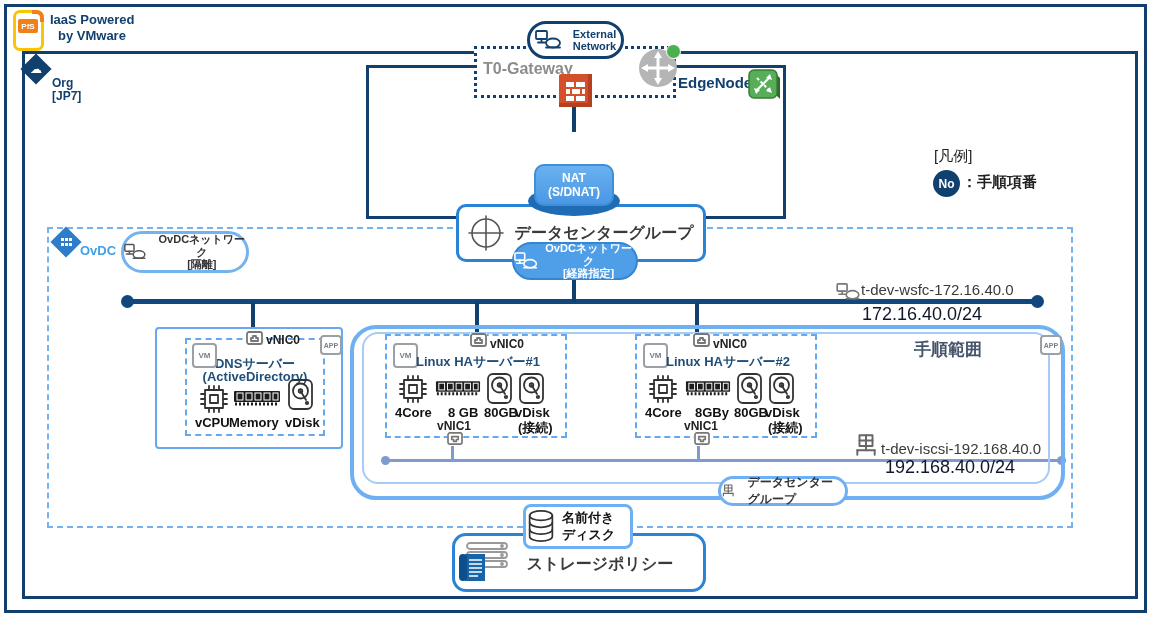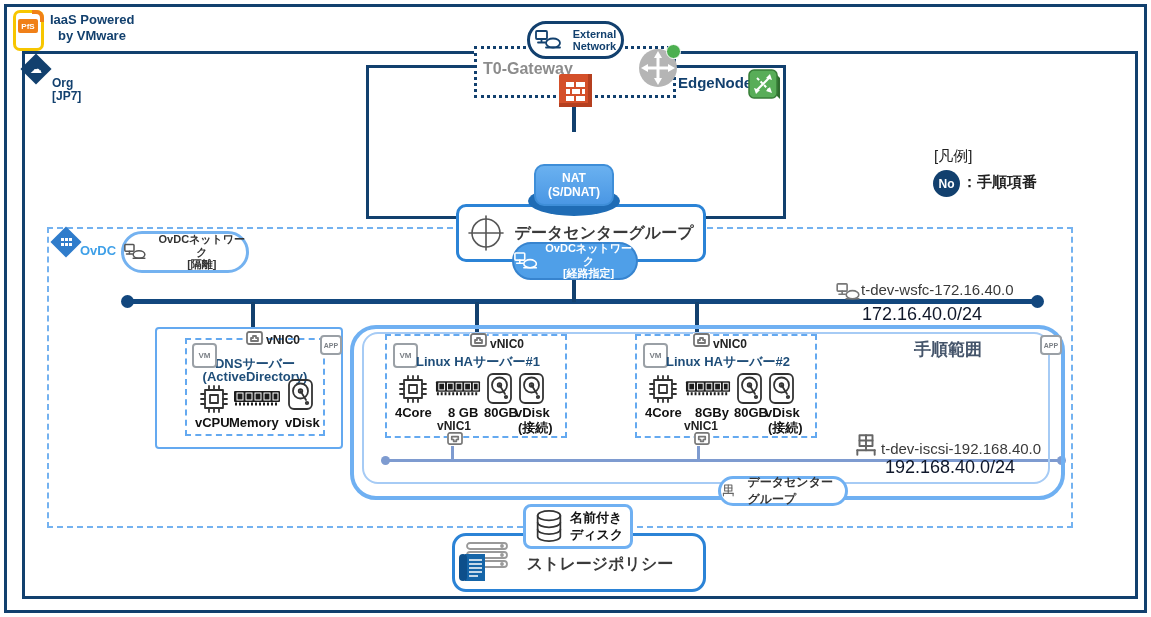--- a/index.html
+++ b/index.html
@@ -346,21 +346,21 @@
         <line x1="12" y1="2" x2="12" y2="12"></line>
         <line x1="6" y1="7" x2="18" y2="7"></line>
       <line x1="12" y1="12" x2="12" y2="16"></line>
         <line x1="4" y1="16" x2="20" y2="16"></line>
       <line x1="4" y1="16" x2="4" y2="20"></line>
         <line x1="20" y1="16" x2="20" y2="20"></line>
     </svg>
     <span style="font-size:12px;font-weight:bold;color:#333;">データセンターグループ</span>
   </div>
 
-  <div class="abs" style="left:523px;top:504px;width:110px;height:45px;border:3px solid #6fb0f2;border-radius:8px;background:#fff;z-index:9;display:flex;align-items:center;gap:6px;padding-left:8px;">
+  <div class="abs" style="left:523px;top:504px;width:110px;height:45px;border:3px solid #6fb0f2;border-radius:8px;background:#fff;z-index:9;display:flex;align-items:center;gap:6px;">
     <svg class="ln" width="30" height="36" viewBox="0 0 30 38" style="stroke:#333;">
       <ellipse cx="15" cy="7" rx="12" ry="5"></ellipse>
       <path d="M3,7 V29 a12,5 0 0 0 24,0 V7"></path>
       <path d="M3,14.3 a12,5 0 0 0 24,0"></path>
         <path d="M3,21.6 a12,5 0 0 0 24,0"></path>
     </svg>
     <div style="line-height:1.25;">
       <div style="font-size:13px;font-weight:bold;color:#111;">名前付き</div>
       <div style="font-size:13px;font-weight:bold;color:#111;">ディスク</div>
     </div>

